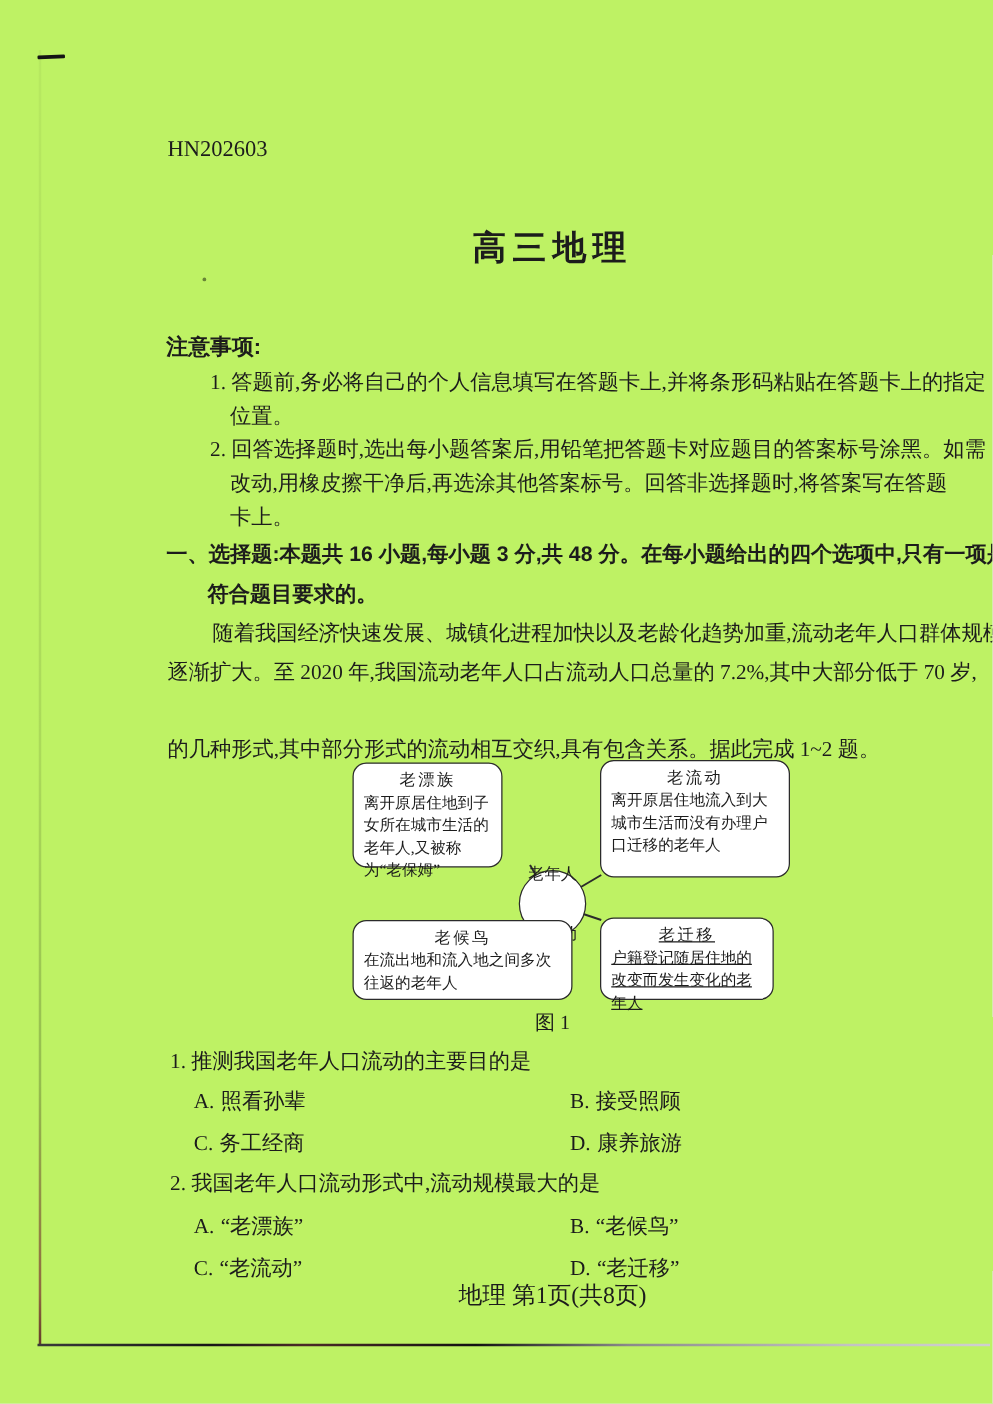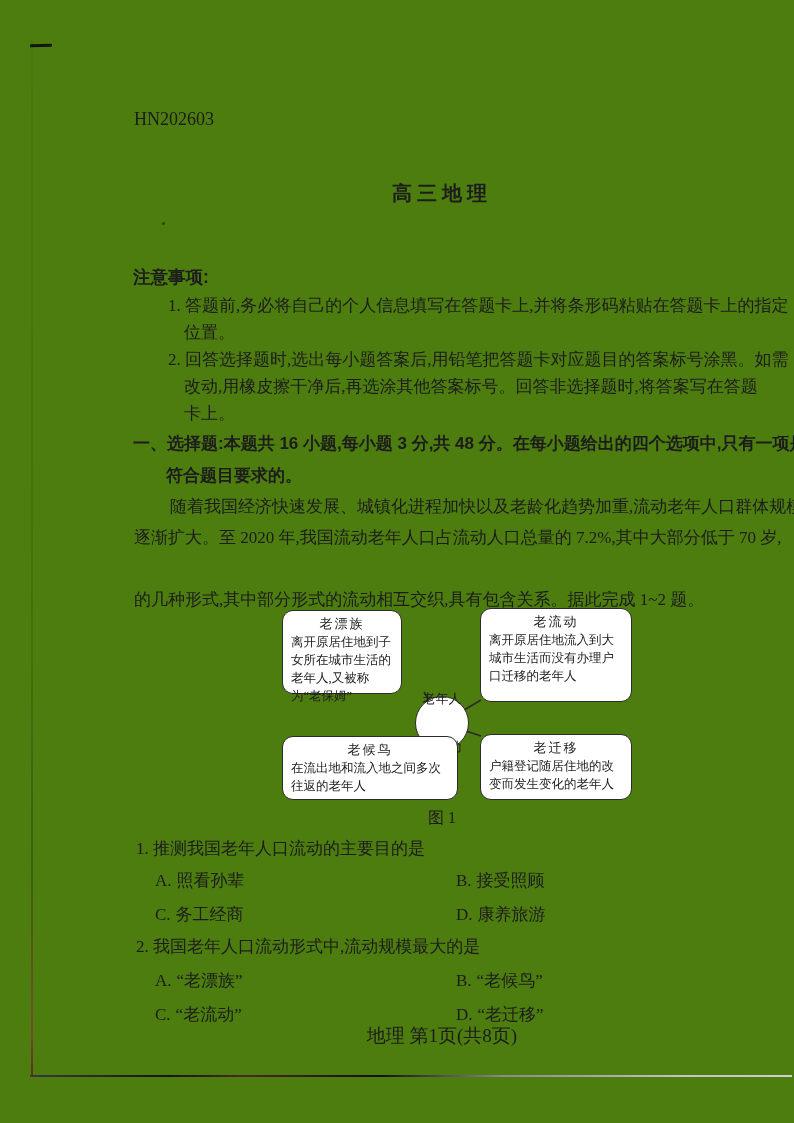--- a/index.html
+++ b/index.html
@@ -1,24 +1,24 @@
 <!DOCTYPE html>
 <html><head>
 <meta charset="utf-8">
 <style>
   html,body { margin:0; padding:0; background:#e8e8e8; }
   .page {
     position:relative; width:794px; height:1123px; margin:0 auto;
-    background:#4d7c0f; overflow:hidden;
+    background:#bef264; overflow:hidden;
     font-family:"Liberation Serif","DejaVu Serif",serif; color:#1c1c1c;
   }
   .line { position:absolute; font-size:17px; line-height:21px; white-space:nowrap; }
   .heiti { font-family:"Liberation Sans","DejaVu Sans",sans-serif; font-weight:700; }
   .center-band { position:absolute; left:90px; right:0; text-align:center; white-space:nowrap; }
-  .doc-title { font-size:20px; letter-spacing:5px; }
+  .doc-title { font-size:27px; letter-spacing:5px; }
   .footer-text { font-size:19px; }
 
   
   .diagram { position:absolute; left:272px; top:604px; width:372px; height:206px; }
   .connectors { position:absolute; left:0; top:0; width:372px; height:206px; z-index:1; }
   .dbox {
     position:absolute; z-index:2; box-sizing:border-box;
     background:#fff; border:1.6px solid #2b2b2b; border-radius:11px;
     padding:4px 8px 3px 8px; font-size:12.5px; line-height:18px;
   }
@@ -27,21 +27,21 @@
   .dcircle {
     position:absolute; z-index:2; box-sizing:border-box;
     left:143px; top:92px; width:54px; height:54px;
     background:#fff; border:1.6px solid #2b2b2b; border-radius:50%;
     display:flex; flex-direction:column; align-items:center; justify-content:center;
     font-size:13px; line-height:16px;gap:32px;
   }
   .box-tl { left:10px;  top:6px;   width:120px; height:84px; }
   .box-tr { left:208px; top:4px;   width:152px; height:94px; }
   .box-bl { left:10px;  top:132px; width:176px; height:64px; }
-  .box-br { left:208px; top:130px; width:152px; height:66px; }
+  .box-br { left:208px; top:130px; width:139px; height:66px;text-decoration:underline; }
 
   .option { position:absolute; font-size:17px; white-space:nowrap; }
   .option .olabel { margin-right:5px; }
 
   
   .artifact-dash {
     position:absolute; left:30px; top:44px; width:22px; height:3px;
     background:#141414; transform:rotate(-2deg); border-radius:1px;
   }
   .artifact-left-line {

